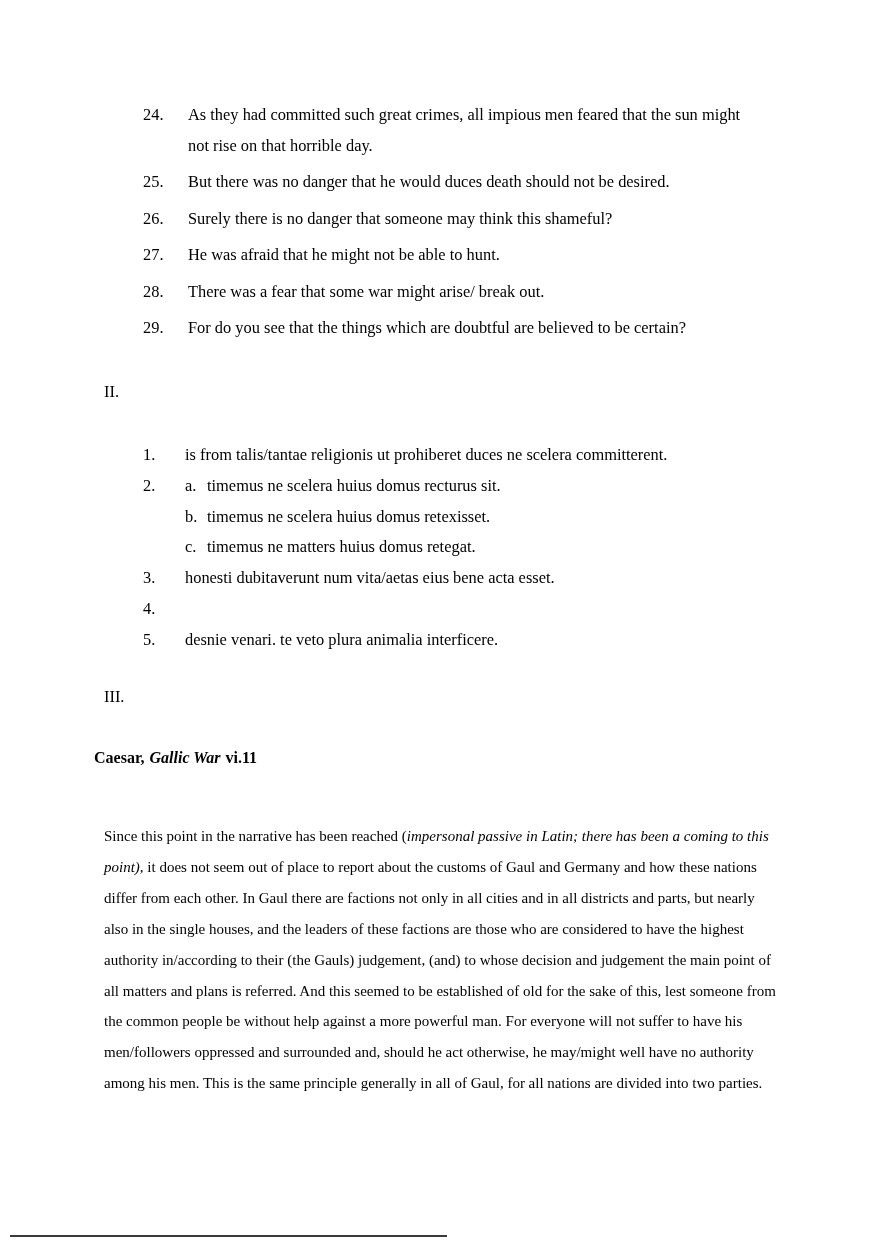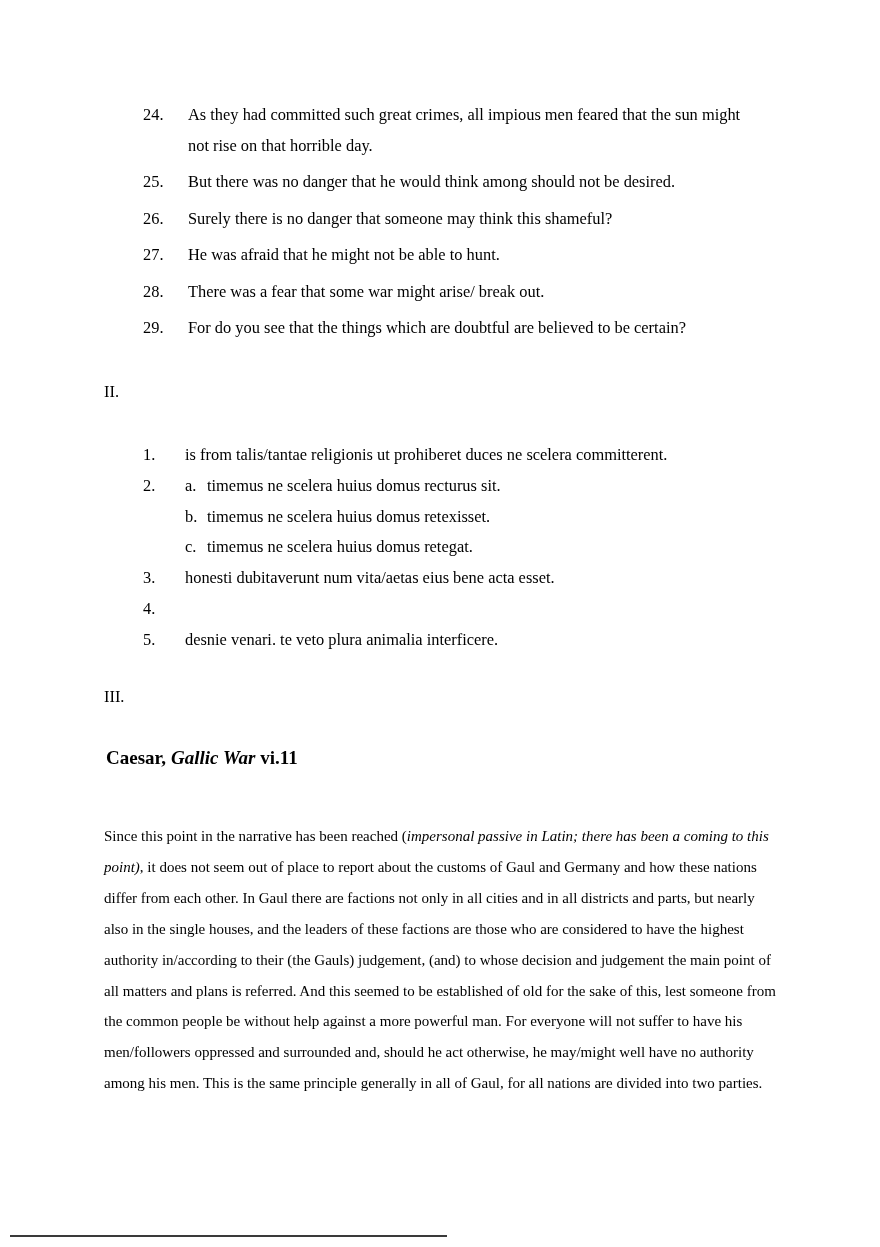--- a/index.html
+++ b/index.html
@@ -99,23 +99,23 @@
   }
   .sub-item .sub-body {
     flex: 1 1 auto;
   }
   .sub-block { flex: 1 1 auto; }
   .latin-item.plain .body { padding-left: 0; }
 
   
   .source-line {
     position: absolute;
-    left: 106px;
+    left: 94px;
     top: 747px;
-    font-size: 19px;
+    font-size: 16px;
     font-weight: bold;
     line-height: 22px;
   }
   .source-line .work {
     font-style: italic;
     font-weight: bold;
   }
 
   
   .translation {
@@ -148,21 +148,21 @@
 
   <div class="numlist">
 
     <div class="num-item">
       <span class="marker">24.</span>
       <span class="body">As they had committed such great crimes, all impious men feared that the sun might not rise on that horrible day.</span>
     </div>
 
     <div class="num-item">
       <span class="marker">25.</span>
-      <span class="body">But there was no danger that he would think among should not be desired.</span>
+      <span class="body">But there was no danger that he would duces death should not be desired.</span>
     </div>
 
     <div class="num-item">
       <span class="marker">26.</span>
       <span class="body">Surely there is no danger that someone may think this shameful?</span>
     </div>
 
     <div class="num-item">
       <span class="marker">27.</span>
       <span class="body">He was afraid that he might not be able to hunt.</span>
@@ -195,21 +195,21 @@
         <div class="sub-item">
           <span class="sub-marker">a.</span>
           <span class="sub-body">timemus ne scelera huius domus recturus sit.</span>
         </div>
         <div class="sub-item">
           <span class="sub-marker">b.</span>
           <span class="sub-body">timemus ne scelera huius domus retexisset.</span>
         </div>
         <div class="sub-item">
           <span class="sub-marker">c.</span>
-          <span class="sub-body">timemus ne scelera huius domus retegat.</span>
+          <span class="sub-body">timemus ne matters huius domus retegat.</span>
         </div>
       </div>
     </div>
 
     <div class="latin-item plain">
       <span class="marker">3.</span>
       <span class="body">honesti dubitaverunt num vita/aetas eius bene acta esset.</span>
     </div>
 
     <div class="latin-item plain">

